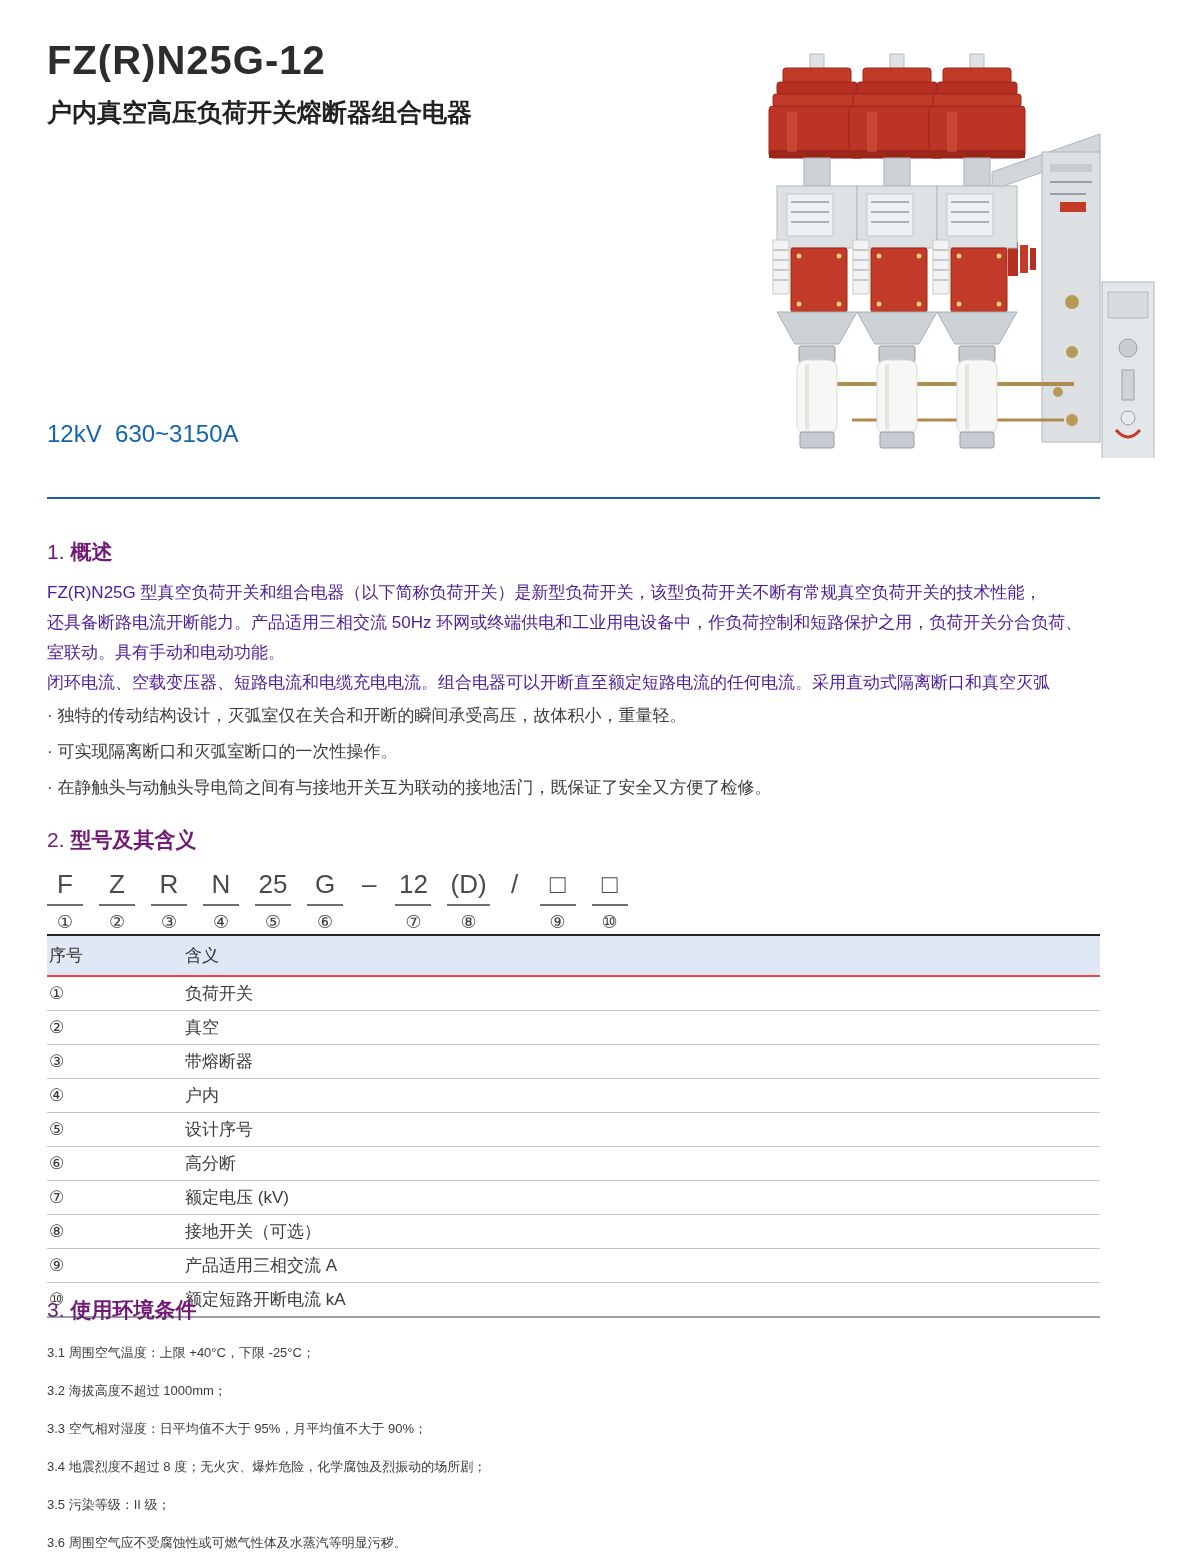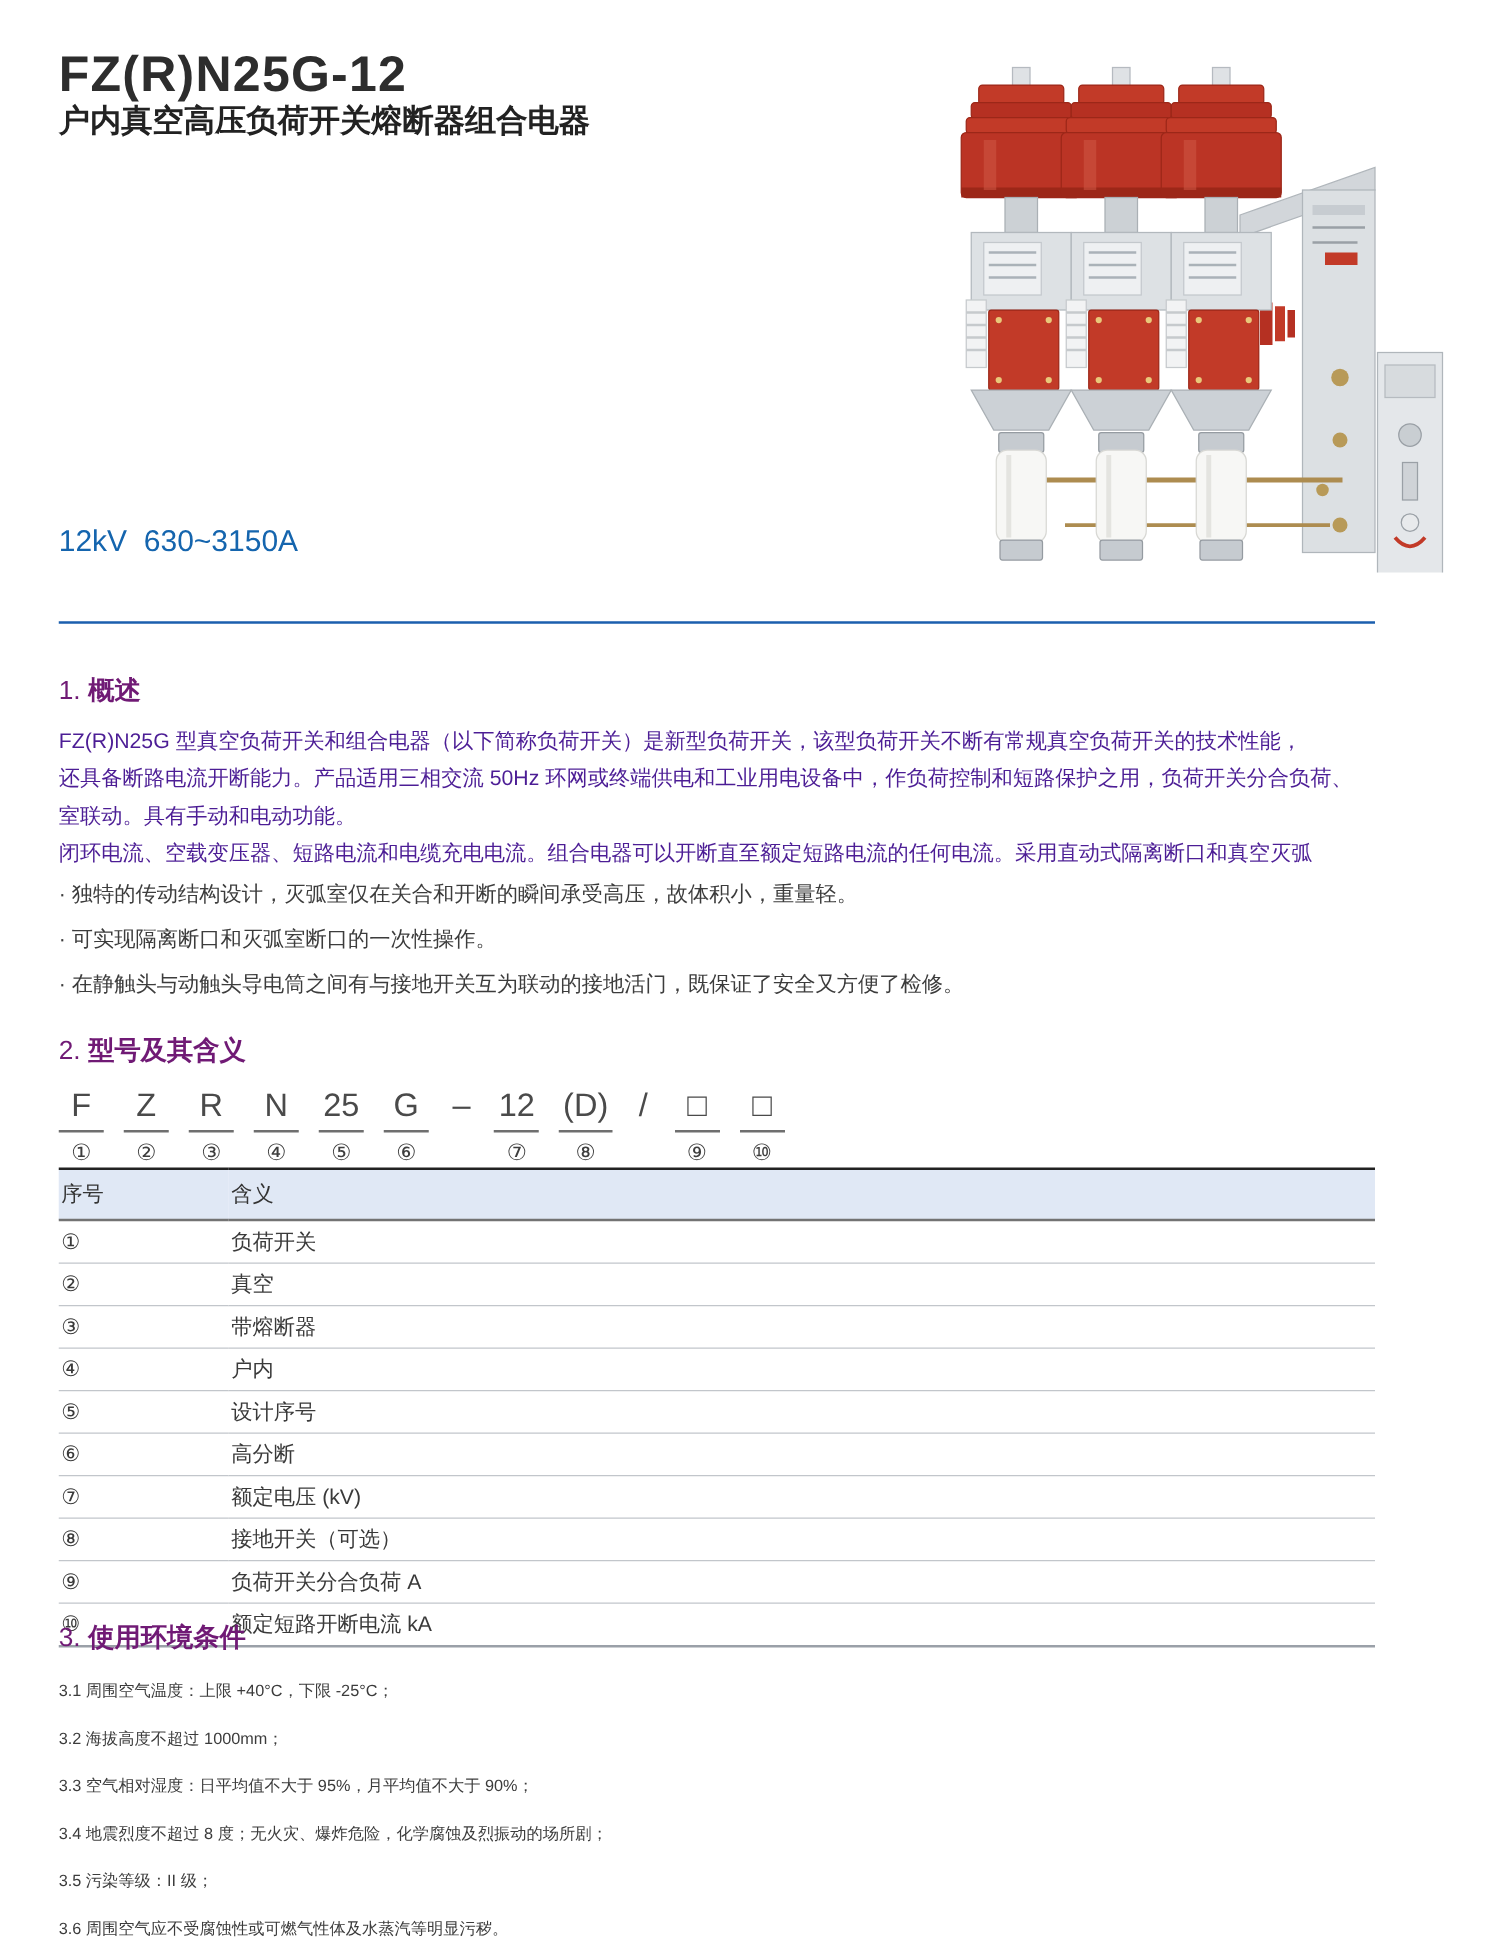--- a/index.html
+++ b/index.html
@@ -1,21 +1,21 @@
 <!DOCTYPE html>
 <html lang="zh"><head>
 <meta charset="utf-8">
 <style>
   html,body{margin:0;padding:0;background:#ffffff;}
   .page{position:relative;width:1194px;height:1552px;background:#fff;overflow:hidden;
         font-family:"Liberation Sans","DejaVu Sans",sans-serif;color:#3a3a3a;}
   .content{position:absolute;left:47px;top:0;width:1053px;}
 
   .title{position:absolute;left:0;top:38px;font-size:40px;font-weight:bold;color:#2d2d2d;letter-spacing:1px;white-space:nowrap;}
-  .subtitle{position:absolute;left:0;top:80px;font-size:25px;font-weight:bold;color:#222;white-space:nowrap;}
+  .subtitle{position:absolute;left:0;top:96px;font-size:25px;font-weight:bold;color:#222;white-space:nowrap;}
   .rating{position:absolute;left:0;top:420px;font-size:24px;color:#1565ae;white-space:pre;}
   .rule{position:absolute;left:0;top:497px;width:1053px;height:0;border-top:2px solid #1b5fae;}
 
   .photo{position:absolute;left:742px;top:52px;width:424px;height:406px;}
 
   .section{position:absolute;left:0;}
   .sec-heading{font-size:21px;color:#701a75;white-space:nowrap;}
   .sec-heading .no{font-weight:normal;margin-right:6px;}
   .sec-heading .t{font-weight:bold;}
 
@@ -29,21 +29,21 @@
   .model-code{display:flex;align-items:flex-start;margin-top:16px;}
   .seg{display:inline-flex;flex-direction:column;align-items:center;margin-right:16px;}
   .seg .sym{font-size:26px;color:#4a4a4a;min-width:30px;text-align:center;
             border-bottom:2px solid #6f6f6f;padding:0 3px 5px;line-height:1.1;}
   .seg .num{font-size:18px;color:#3e3e3e;margin-top:7px;line-height:1;min-height:18px;}
   .seg.sep .sym{border-bottom:2px solid transparent;min-width:12px;}
 
   .tablewrap{position:absolute;left:0;top:934px;width:1053px;}
   table.meaning{width:100%;border-collapse:collapse;border-top:2px solid #222;}
   table.meaning th{background:#e0e8f5;font-size:17px;font-weight:normal;color:#333;
-                   text-align:left;padding:8px 6px 8px 2px;border-bottom:2px solid #737373;}
+                   text-align:left;padding:8px 6px 8px 2px;border-bottom:2px solid #ef4444;}
   table.meaning th.c1{width:128px;}
   table.meaning td{font-size:17px;color:#3a3a3a;padding:5px 6px 5px 2px;border-bottom:1px solid #c2c6cb;}
   table.meaning tr:last-child td{border-bottom:2px solid #9aa0a8;}
 
   .sec3{top:1296px;width:1110px;}
   .env{margin-top:10px;}
   .eline{font-size:13px;line-height:38px;color:#3c3c3c;white-space:nowrap;}
 </style>
 </head>
 <body>
@@ -234,21 +234,21 @@
             <tr>
             <td>⑦</td>
             <td>额定电压 (kV)</td>
           </tr>
             <tr>
             <td>⑧</td>
             <td>接地开关（可选）</td>
           </tr>
             <tr>
             <td>⑨</td>
-            <td>负荷开关分合负荷 A</td>
+            <td>产品适用三相交流 A</td>
           </tr>
             <tr>
             <td>⑩</td>
             <td>额定短路开断电流 kA</td>
           </tr>
           </tbody>
       </table>
     </div>
 
     <div class="section sec3">

